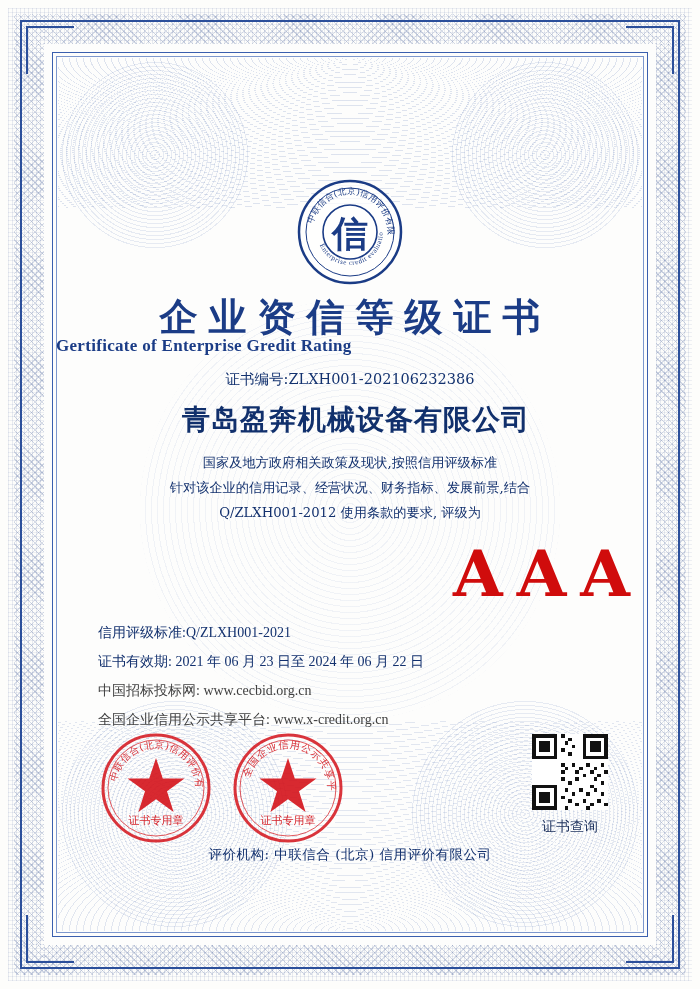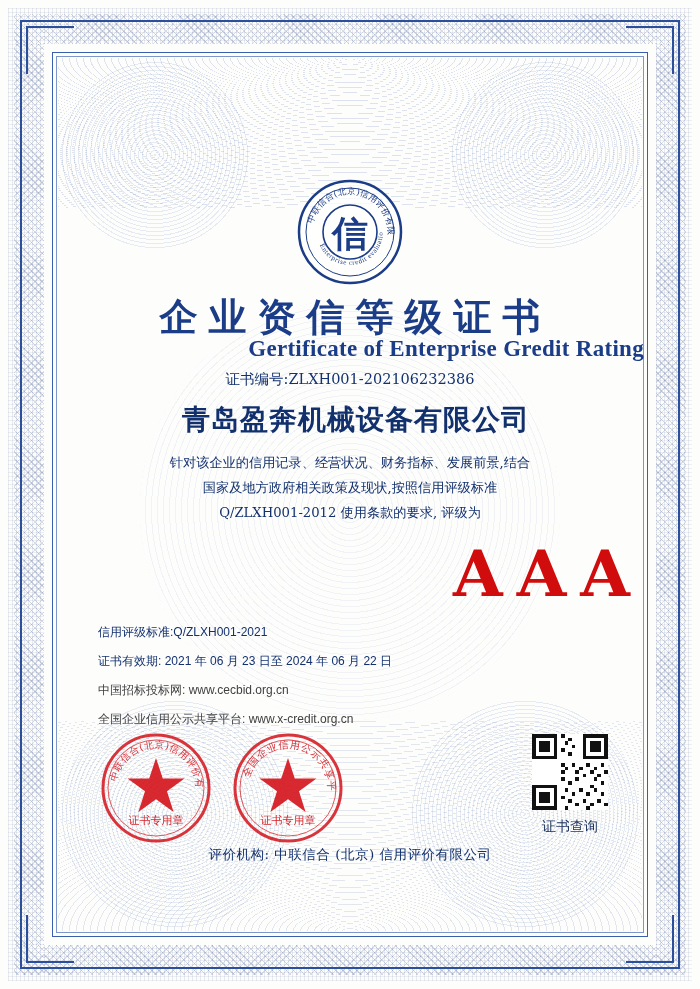--- a/index.html
+++ b/index.html
@@ -129,23 +129,23 @@
     font-size: 38px;
     font-weight: bold;
     letter-spacing: 11px;
     color: #1b3c86;
     text-indent: 11px;
   }
   .title-en {
     position: absolute;
     left: 0; right: 0;
     top: 280px;
-    text-align: right;
+    text-align: left;
     font-family: "Liberation Serif", serif;
-    font-size: 23px;
+    font-size: 17px;
     font-weight: bold;
     color: #1b3c86;
     letter-spacing: 0.3px;
   }
 
   .cert-no {
     position: absolute;
     left: 0; right: 0;
     top: 314px;
     text-align: center;
@@ -187,22 +187,22 @@
     font-weight: bold;
     letter-spacing: 14px;
     color: #d00c0c;
     text-indent: 14px;
   }
 
   .info-block {
     position: absolute;
     left: 42px;
     top: 562px;
-    font-family: Liberation Sans, sans-serif;
-    font-size: 12px;
+    font-family: Liberation Serif, serif;
+    font-size: 14px;
     color: #13316e;
     line-height: 29px;
   }
   .info-block .row { white-space: nowrap; }
   .info-block .url { color: #404040; }
 
   
   .stamp {
     position: absolute;
     width: 112px; height: 112px;
@@ -283,22 +283,22 @@
     </svg>
 
     <div class="title-cn">企业资信等级证书</div>
     <div class="title-en">Gertificate of Enterprise Gredit Rating</div>
 
     <div class="cert-no">证书编号:ZLXH001-202106232386</div>
 
     <div class="company">青岛盈奔机械设备有限公司</div>
 
     <div class="para">
+      <div>国家及地方政府相关政策及现状,按照信用评级标准</div>
       <div>针对该企业的信用记录、经营状况、财务指标、发展前景,结合</div>
-      <div>国家及地方政府相关政策及现状,按照信用评级标准</div>
       <div>Q/ZLXH001-2012 使用条款的要求,  评级为</div>
     </div>
 
     <div class="grade">AAA</div>
 
     <div class="info-block">
       <div class="row">信用评级标准:Q/ZLXH001-2021</div>
       <div class="row">证书有效期: 2021 年 06 月 23 日至 2024 年 06 月 22 日</div>
       <div class="row url">中国招标投标网: www.cecbid.org.cn</div>
       <div class="row url">全国企业信用公示共享平台: www.x-credit.org.cn</div>

